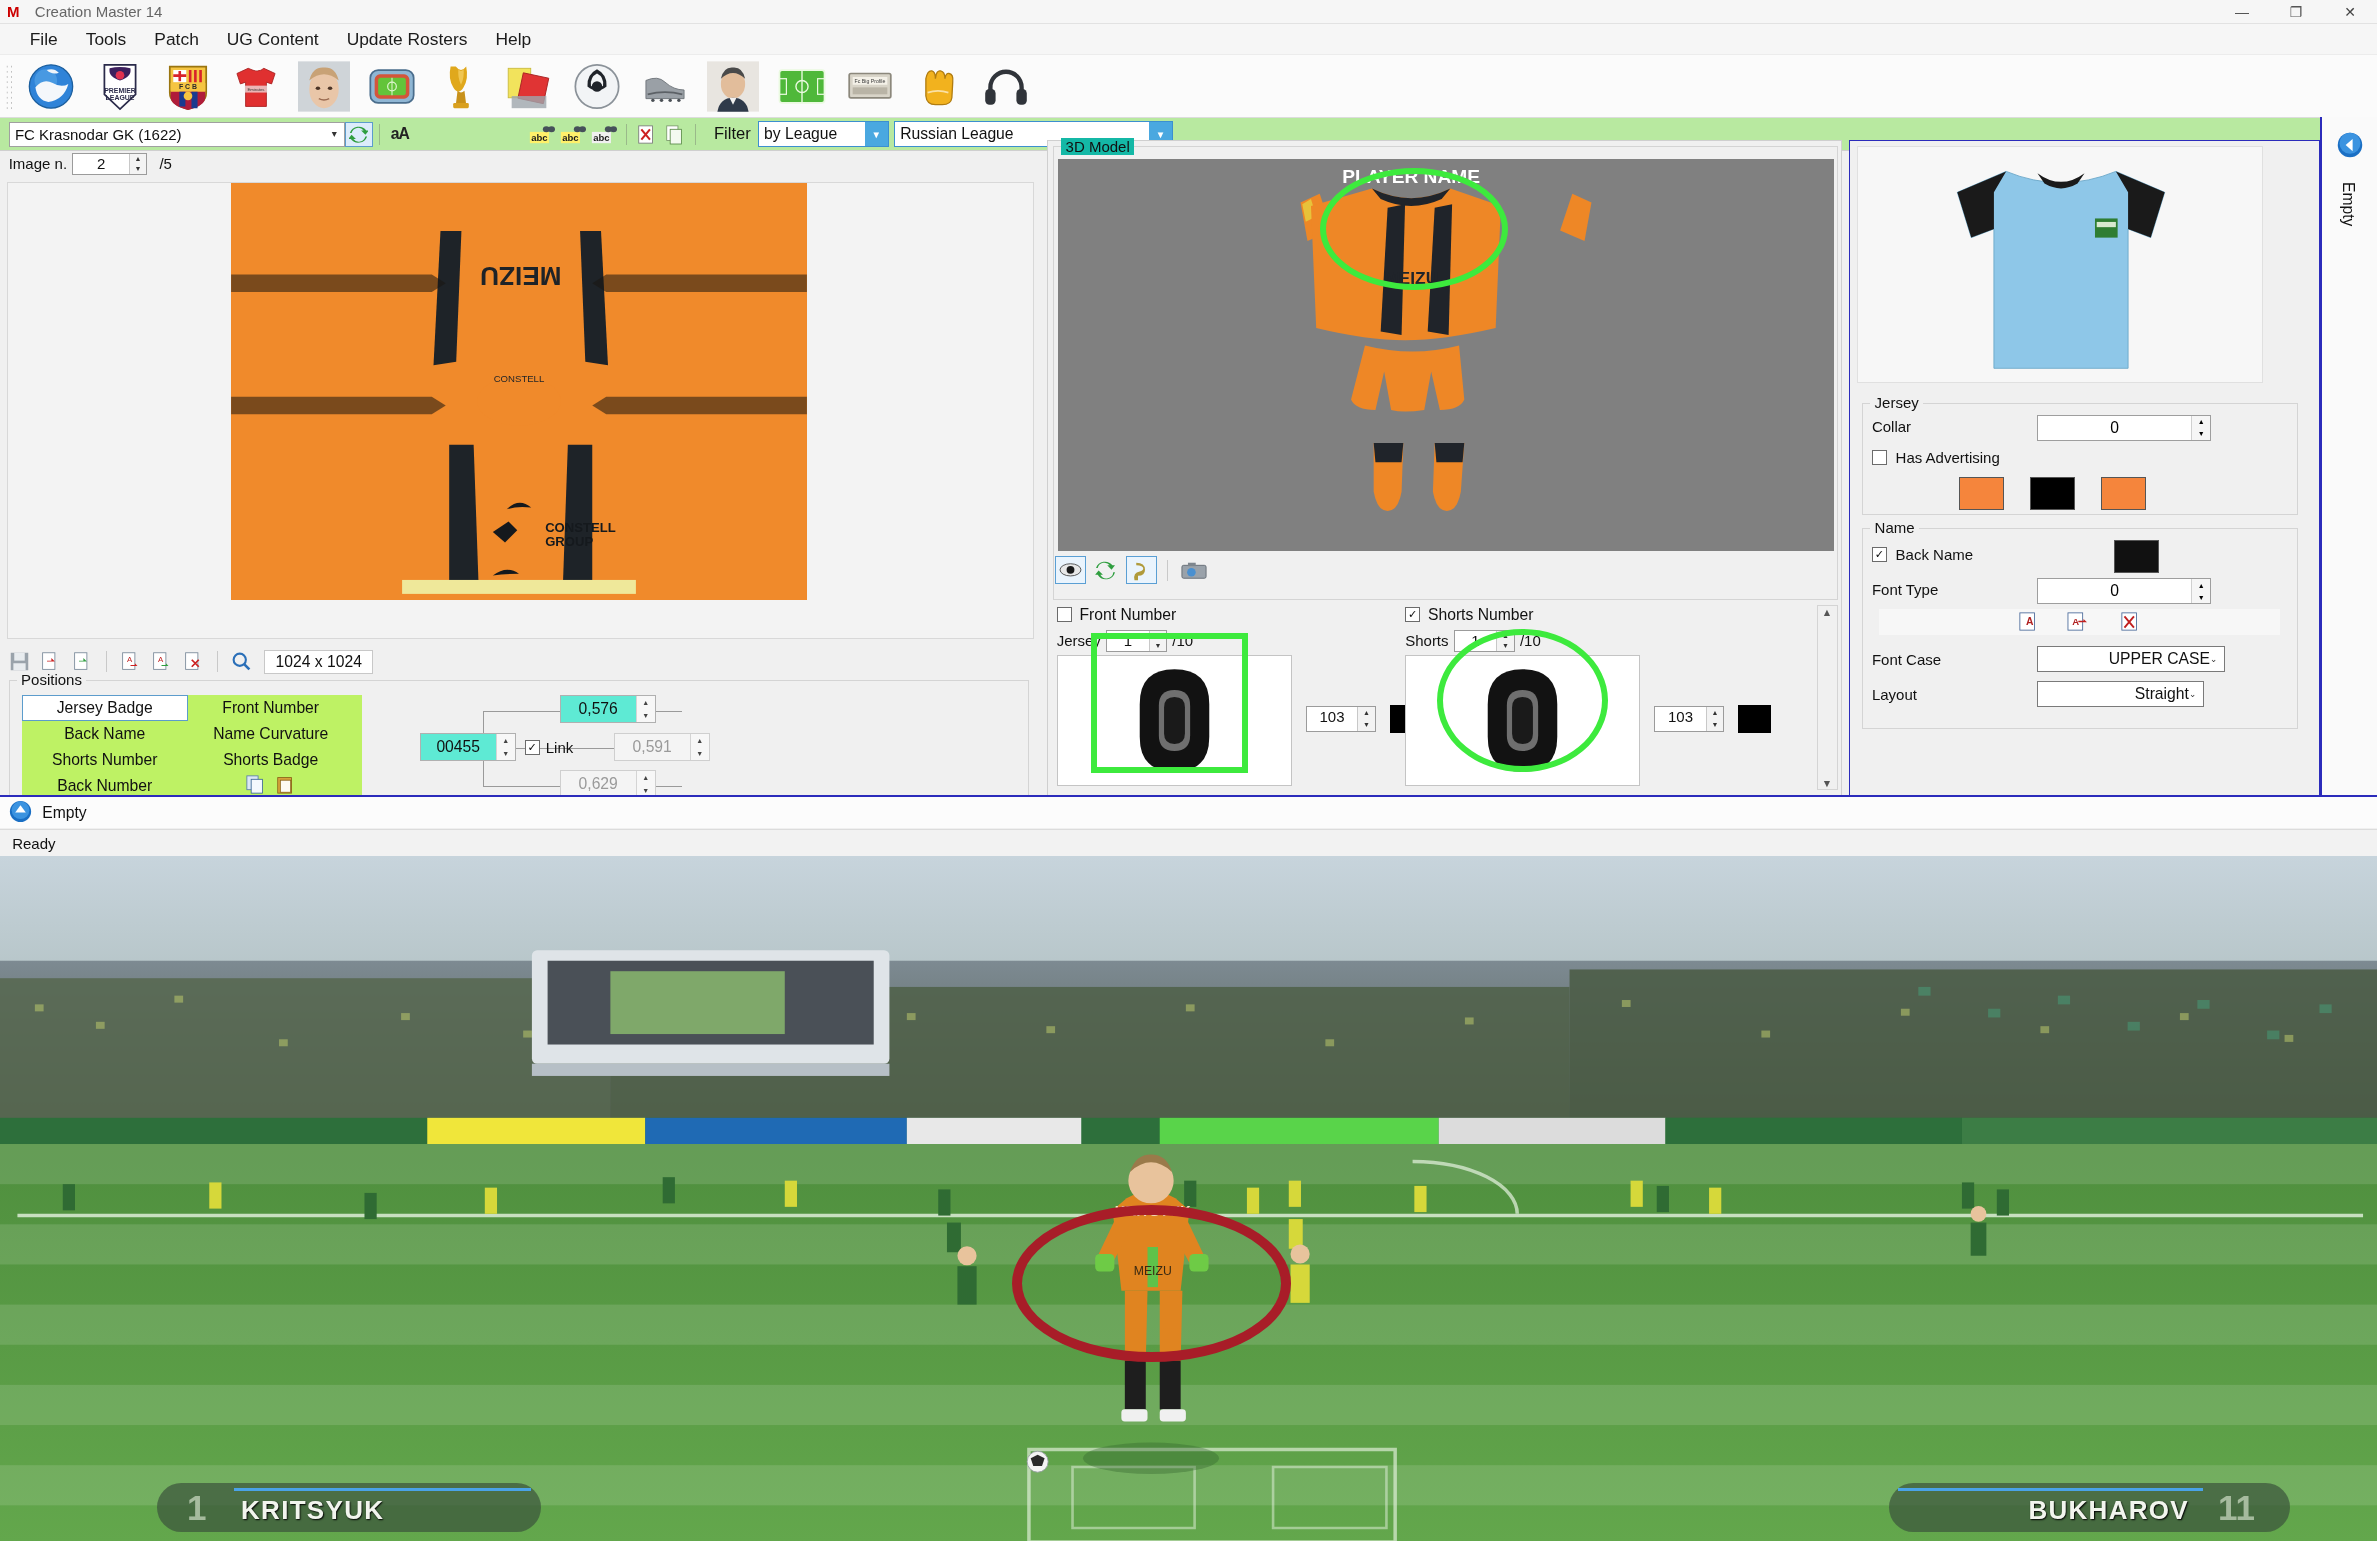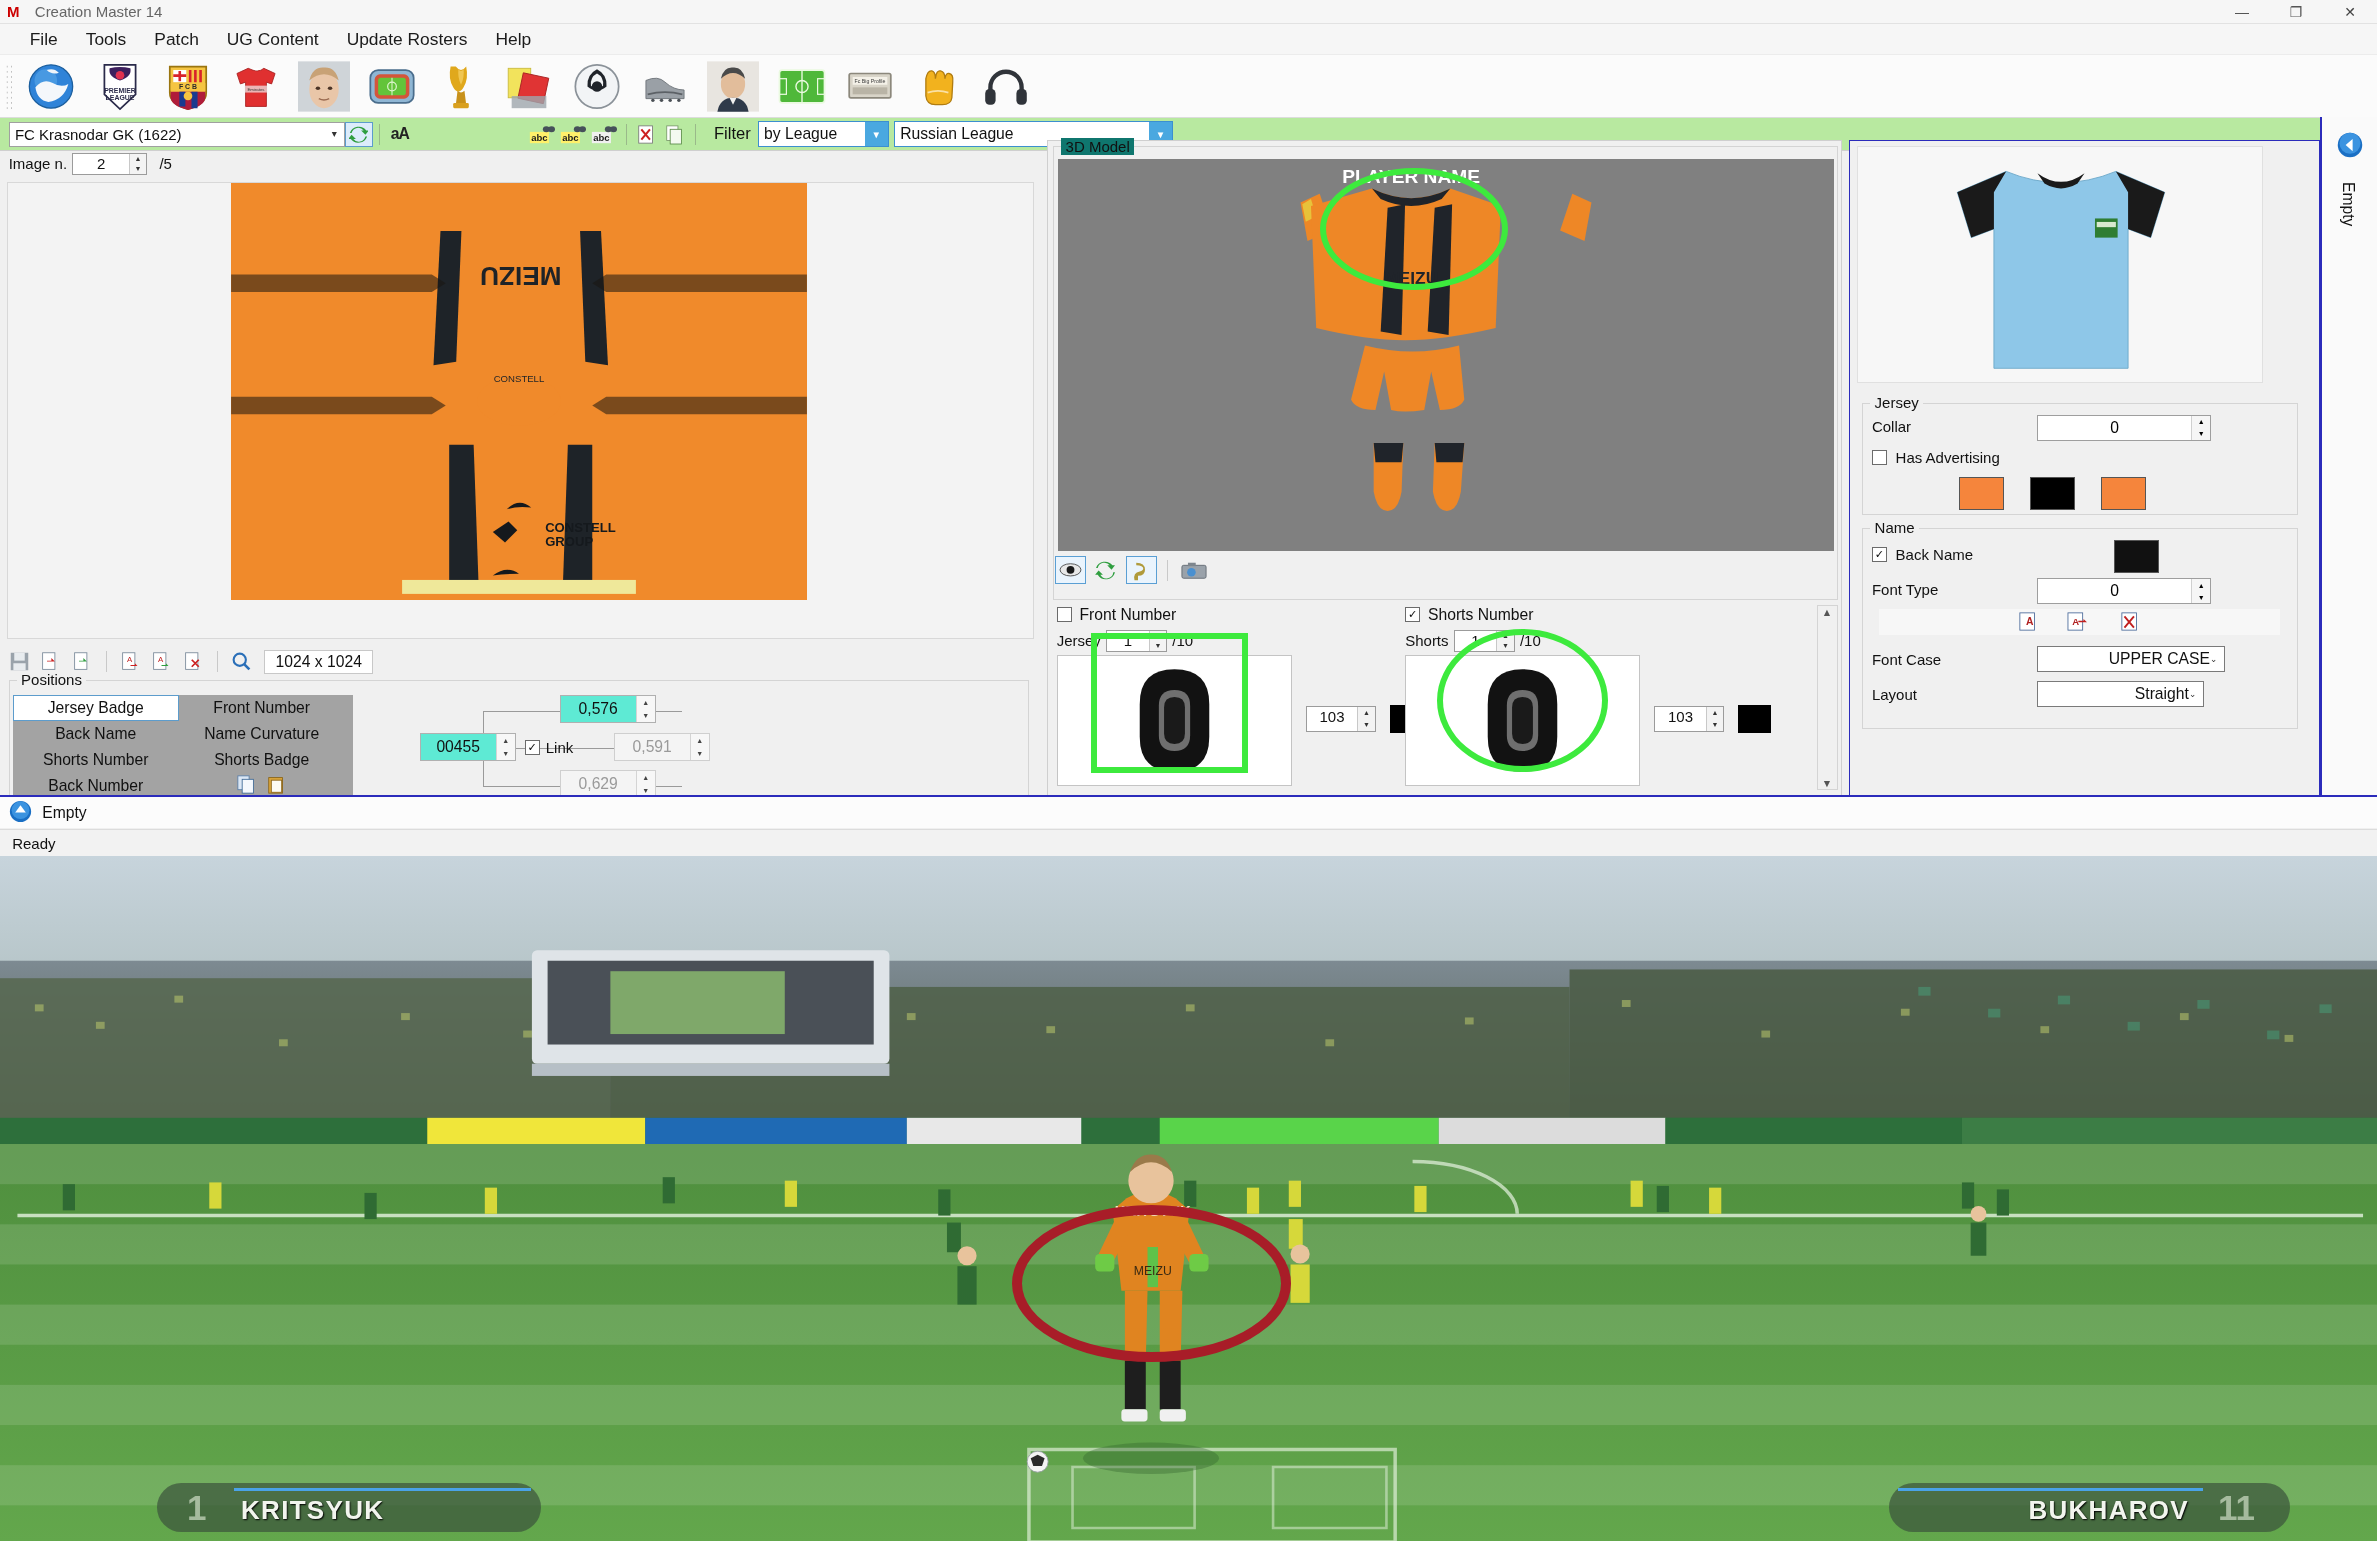--- a/index.html
+++ b/index.html
@@ -80,21 +80,21 @@
   .texture-tools{ position:absolute; left:5.2px; top:495px; height:31px; display:flex;
                   align-items:center; gap:3.5px; }
   .ttbtn{ width:28px; height:26px; display:flex; align-items:center; justify-content:center; }
   .dimbox{ height:24.4px; background:#fff; border:0.9px solid #c8c8c8; display:flex; align-items:center;
            padding:0 10.5px; font-size:15.7px; color:#111; margin-left:5.2px; }
 
   .positions-group{ position:absolute; left:8.7px; top:529px; width:1020px; height:140px;
                     border:0.9px solid #d4d4d4; }
   .grp-title{ position:absolute; top:-10.5px; left:7px; background:#f0f0f0; padding:0 4.4px;
               font-size:15px; color:#111; }
-  .pos-buttons{ position:absolute; left:3px; top:14px; width:340px; background:#a3a3a3; }
+  .pos-buttons{ position:absolute; left:12px; top:14px; width:340px; background:#bef264; }
   .pos-row{ display:flex; }
   .pos-btn{ width:166px; height:26px; display:flex; align-items:center; justify-content:center;
             font-size:15.7px; color:#111; }
   .pos-btn.active{ border:0.9px solid #5c9ccc; background:#fff; }
   .pos-iconbtn{ width:166px; height:26px; display:flex; align-items:center; justify-content:center; gap:10.5px;}
 
   .coordblock{ position:absolute; left:410px; top:14px; width:349px; height:105px; }
   .numbox{ height:28px; background:#5eead4; border:0.9px solid #b0b0b0; display:flex; align-items:stretch;
            position:absolute; }
   .numbox.dim{ background:#f4f4f4; color:#999; border-color:#cfcfcf; }
@@ -592,21 +592,21 @@
       <div class="sel2" style="width:174px; margin-left:26px">
         <span>Goalkeeper</span>
         <span class="caret">⌄</span>
       </div>
     </div>
   </div>
 </div>
 
 <div class="centerpanel">
   <div class="grp3d">
-    <span class="grp-title" style="background:#0f766e; top:-9.6px;">3D Model</span>
+    <span class="grp-title" style="background:#14b8a6; top:-9.6px;">3D Model</span>
     <div class="model3d">
       <svg width="776" height="392" viewBox="0 0 890 450">
         <rect width="890" height="450" fill="#808080"></rect>
 
         <path d="M300 40 l-22 10 l8 44 l28 -12z" fill="#ee8726"></path>
         <path d="M290 46 l-10 6 l4 20 l12 -6z" fill="#e8c23a"></path>
         <path d="M590 40 l22 10 l-8 44 l-28 -12z" fill="#ee8726"></path>
 
         <path d="M360 34 q45 22 90 0 l58 20 l-6 140 q-60 14 -104 14 q-44 0 -102 -14 l-6 -140z" fill="#ee8726"></path>
         <path d="M360 34 q45 22 90 0 l-10 12 q-35 16 -70 0z" fill="#20242a"></path>

